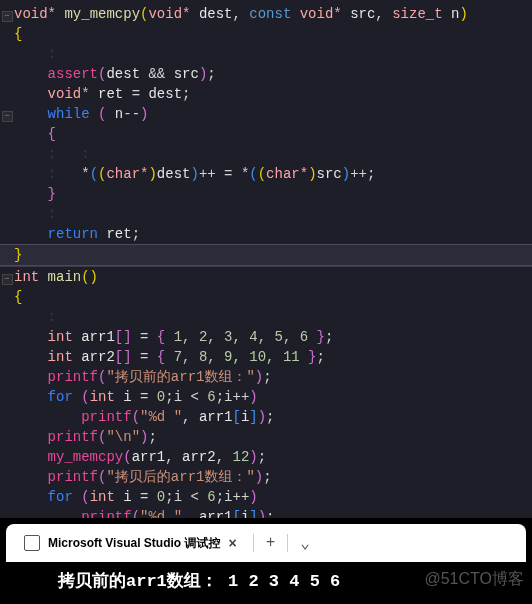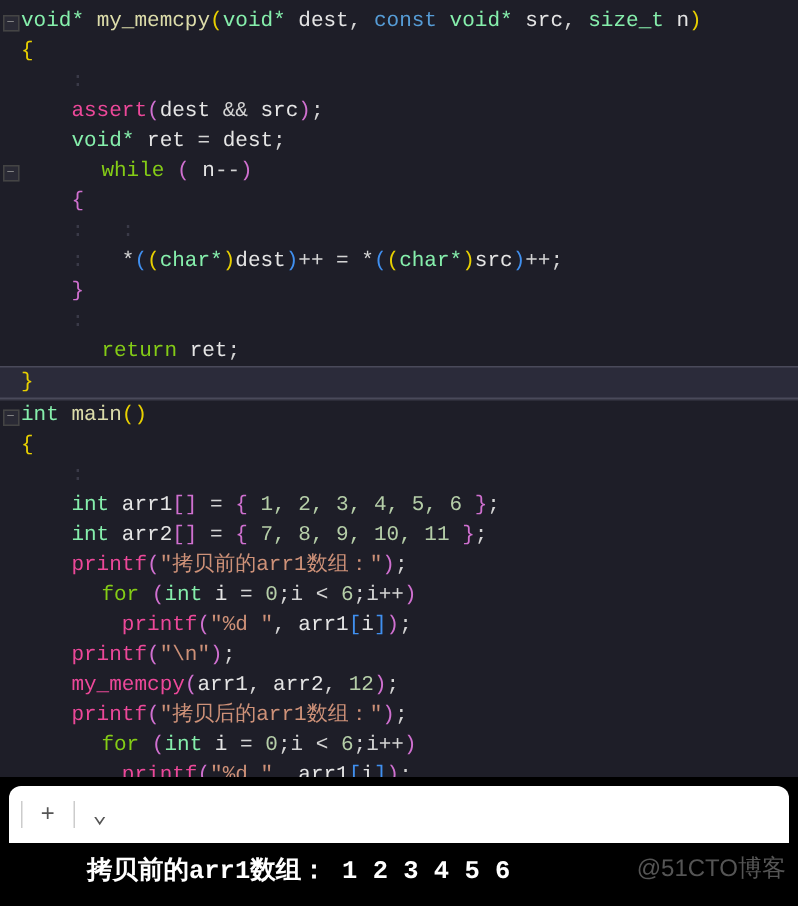--- a/index.html
+++ b/index.html
@@ -40,22 +40,22 @@
     height: 9px;
     display: inline-flex;
     align-items: center;
     justify-content: center;
     line-height: 7px;
   }
   .guide {
     color: #3a3a48;
   }
   .kw-blue { color: #569cd6; }
-  .kw-purple { color: #84cc16; margin-left: 20px; }
-  .kw-type { color: #86efac; text-align: center; }
+  .kw-purple { color: #3b82f6; }
+  .kw-type { color: #fca5a5; text-align: center; }
   .fn-name { color: #dcdcaa; }
   .fn-call { color: #ec4899; }
   .var { color: #e5e5e5; }
   .txt { color: #d4d4d4; }
   .num { color: #b5cea8; }
   .str { color: #ce9178; }
   .op { color: #d4d4d4; }
   .paren-y { color: #e8d000; }
   .paren-p { color: #d070d0; }
   .paren-b { color: #4090f0; }
@@ -194,20 +194,25 @@
 <div class="line"><span class="gutter"></span><span class="guide">    </span><span class="kw-purple">for </span><span class="paren-p">(</span><span class="kw-type">int </span><span class="var">i</span><span class="op"> = </span><span class="num">0</span><span class="txt">;i &lt; </span><span class="num">6</span><span class="txt">;i++</span><span class="paren-p">)</span></div>
 
 <div class="line"><span class="gutter"></span><span class="guide">        </span><span class="fn-call">printf</span><span class="paren-p">(</span><span class="str">"%d "</span><span class="txt">, </span><span class="var">arr1</span><span class="paren-b">[</span><span class="var">i</span><span class="paren-b">]</span><span class="paren-p">)</span><span class="txt">;</span></div>
 
 <div class="line"><span class="gutter"></span><span class="guide">    </span><span class="kw-purple">return </span><span class="num">0</span><span class="txt">;</span></div>
 
 </div>
 
 <div class="console-wrap">
   <div class="tab-bar">
+    <div class="tab">
+      <span class="tab-icon"></span>
+      <span>Microsoft Visual Studio 调试控</span>
+      <span class="tab-close">×</span>
+    </div>
     <span class="tab-sep"></span>
     <span class="tab-btn">+</span>
     <span class="tab-sep"></span>
     <span class="tab-btn">⌄</span>
   </div>
   <div class="console">
     <div><span>拷贝前的arr1数组：</span> <span>1 2 3 4 5 6</span></div>
   </div>
 </div>
 

